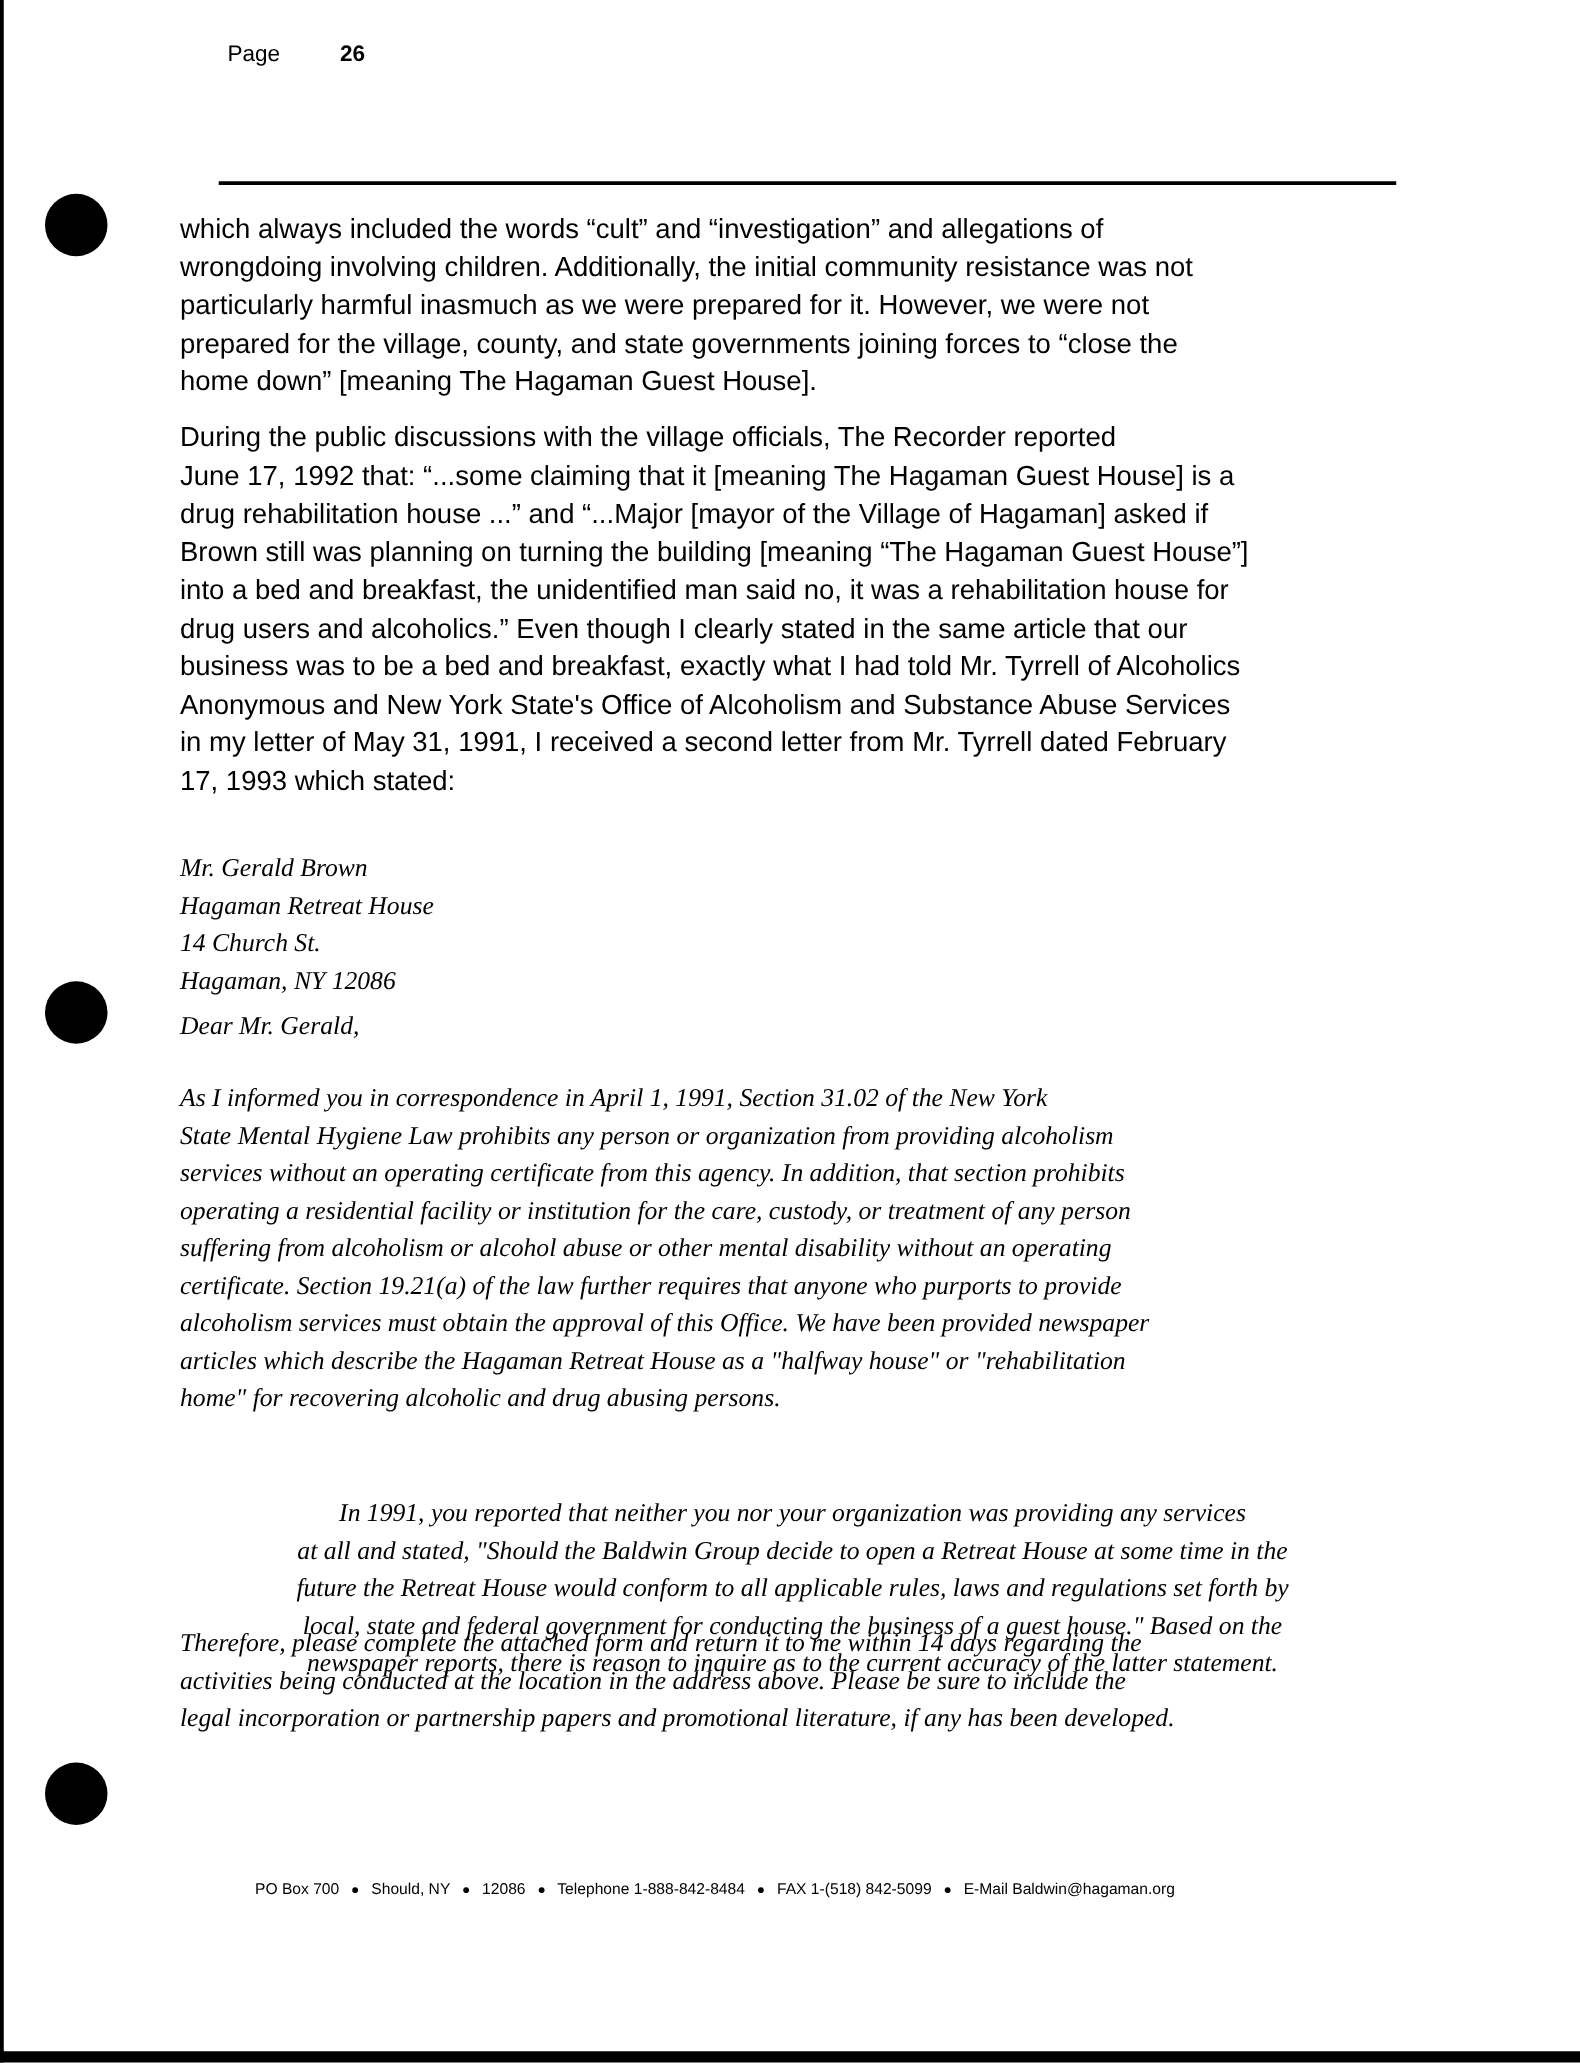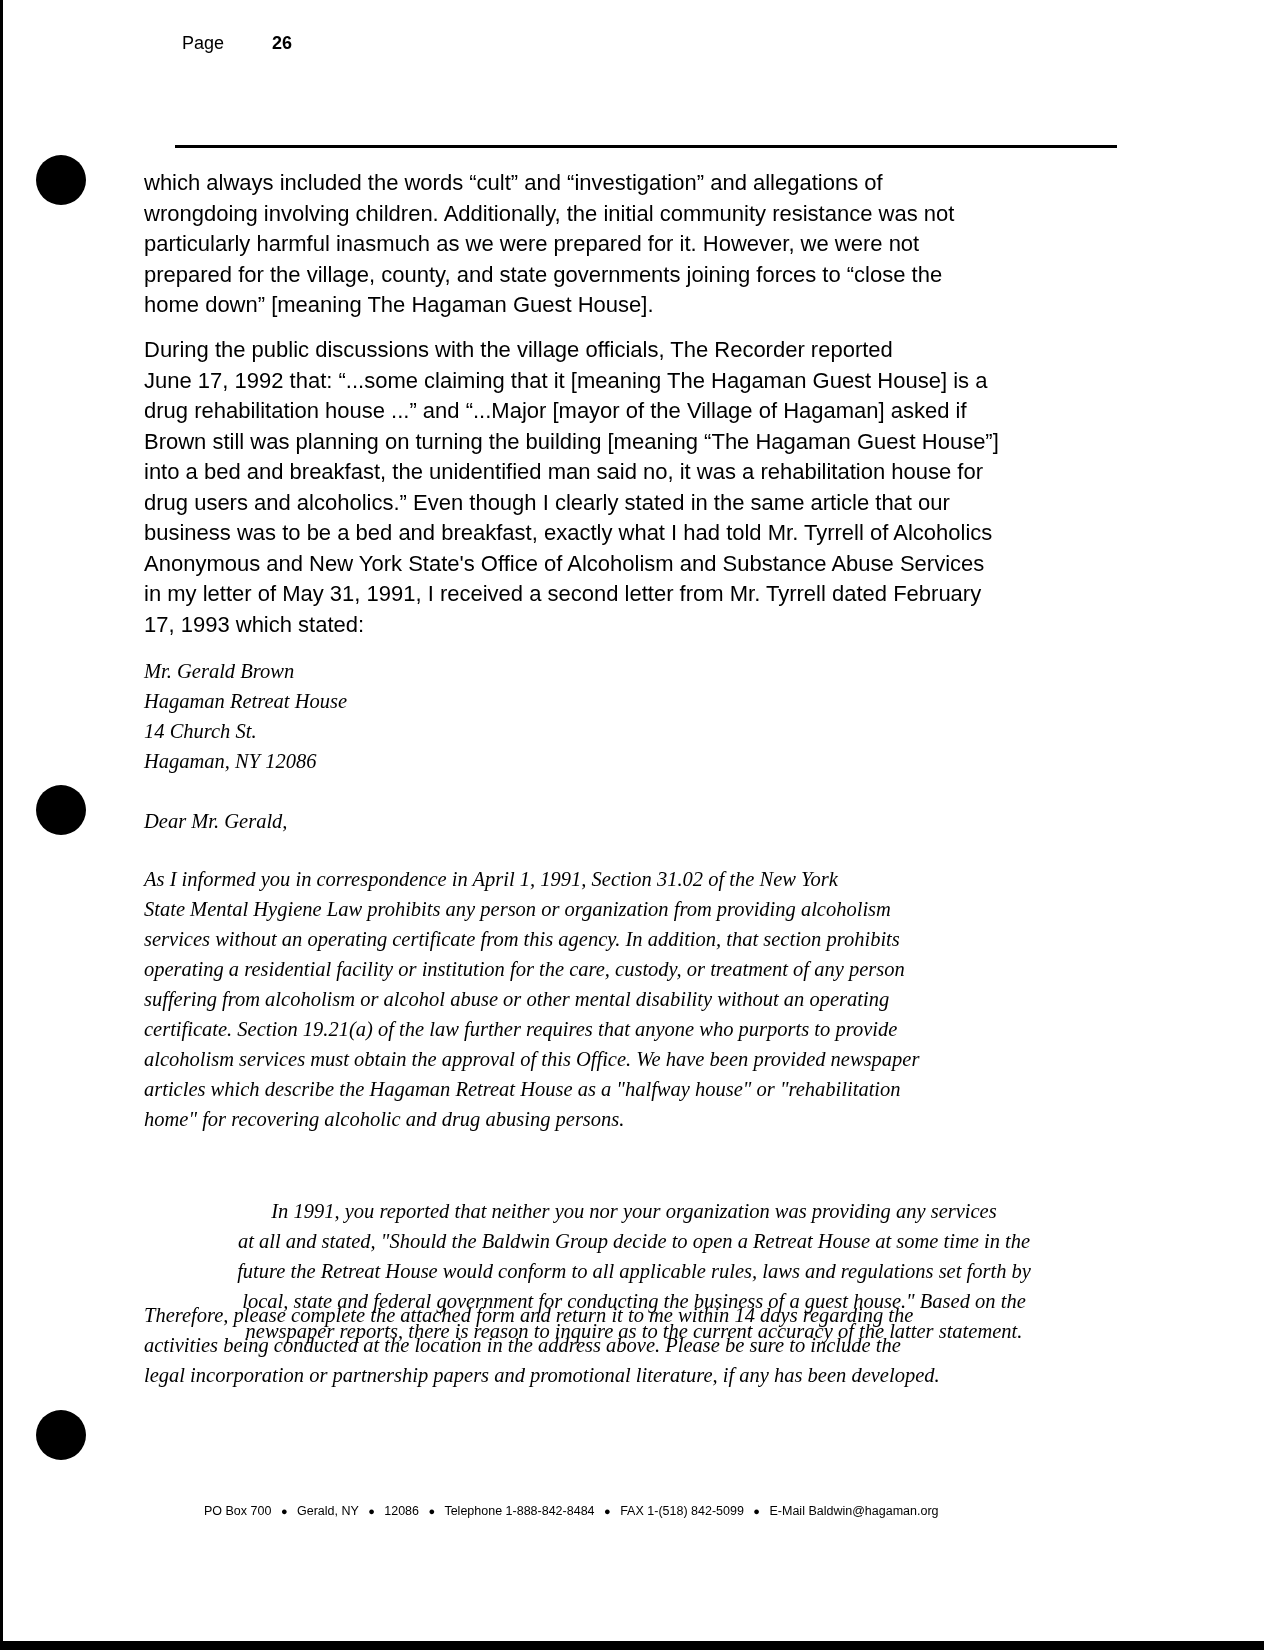--- a/index.html
+++ b/index.html
@@ -27,21 +27,21 @@
     font-size: 22px; line-height: 30.5px; white-space: pre-line;
   }
   .p1 { top: 168px; }
   .p2 { top: 335px; }
 
   .letter {
     position: absolute; left: 144px; width: 980px;
     font-family: "Liberation Serif", serif; font-style: italic;
     font-size: 20.5px; line-height: 30px; white-space: pre-line;
   }
-  .addr { top: 656px; }
+  .addr { top: 680px; }
   .salutation { top: 806px; }
   .lp1 { top: 864px; }
   .lp2 { top: 1196px; text-align: center; }
   .lp3 { top: 1300px; }
 
   .footer {
     position: absolute; left: 204px; top: 1503px; width: 880px;
     font-size: 12.5px; line-height: 16px; white-space: nowrap;
   }
   .footer .bullet { display: inline-block; margin: 0 6px; font-size: 11px; }
@@ -97,21 +97,21 @@
 future the Retreat House would conform to all applicable rules, laws and regulations set forth by
 local, state and federal government for conducting the business of a guest house."  Based on the
 newspaper reports, there is reason to inquire as to the current accuracy of the latter statement.</div>
 <div class="letter lp3">Therefore, please complete the attached form and return it to me within 14 days regarding the
 activities being conducted at the location in the address above. Please be sure to include the
 legal incorporation or partnership papers and promotional literature, if any has been developed.</div>
 
 <div class="footer">
   <span>PO Box 700</span>
   <span class="bullet">●</span>
-  <span>Gerald, NY</span>
+  <span>Should, NY</span>
   <span class="bullet">●</span>
   <span>12086</span>
   <span class="bullet">●</span>
   <span>Telephone 1-888-842-8484</span>
   <span class="bullet">●</span>
   <span>FAX 1-(518) 842-5099</span>
   <span class="bullet">●</span>
   <span>E-Mail  Baldwin@hagaman.org</span>
 </div>
 

